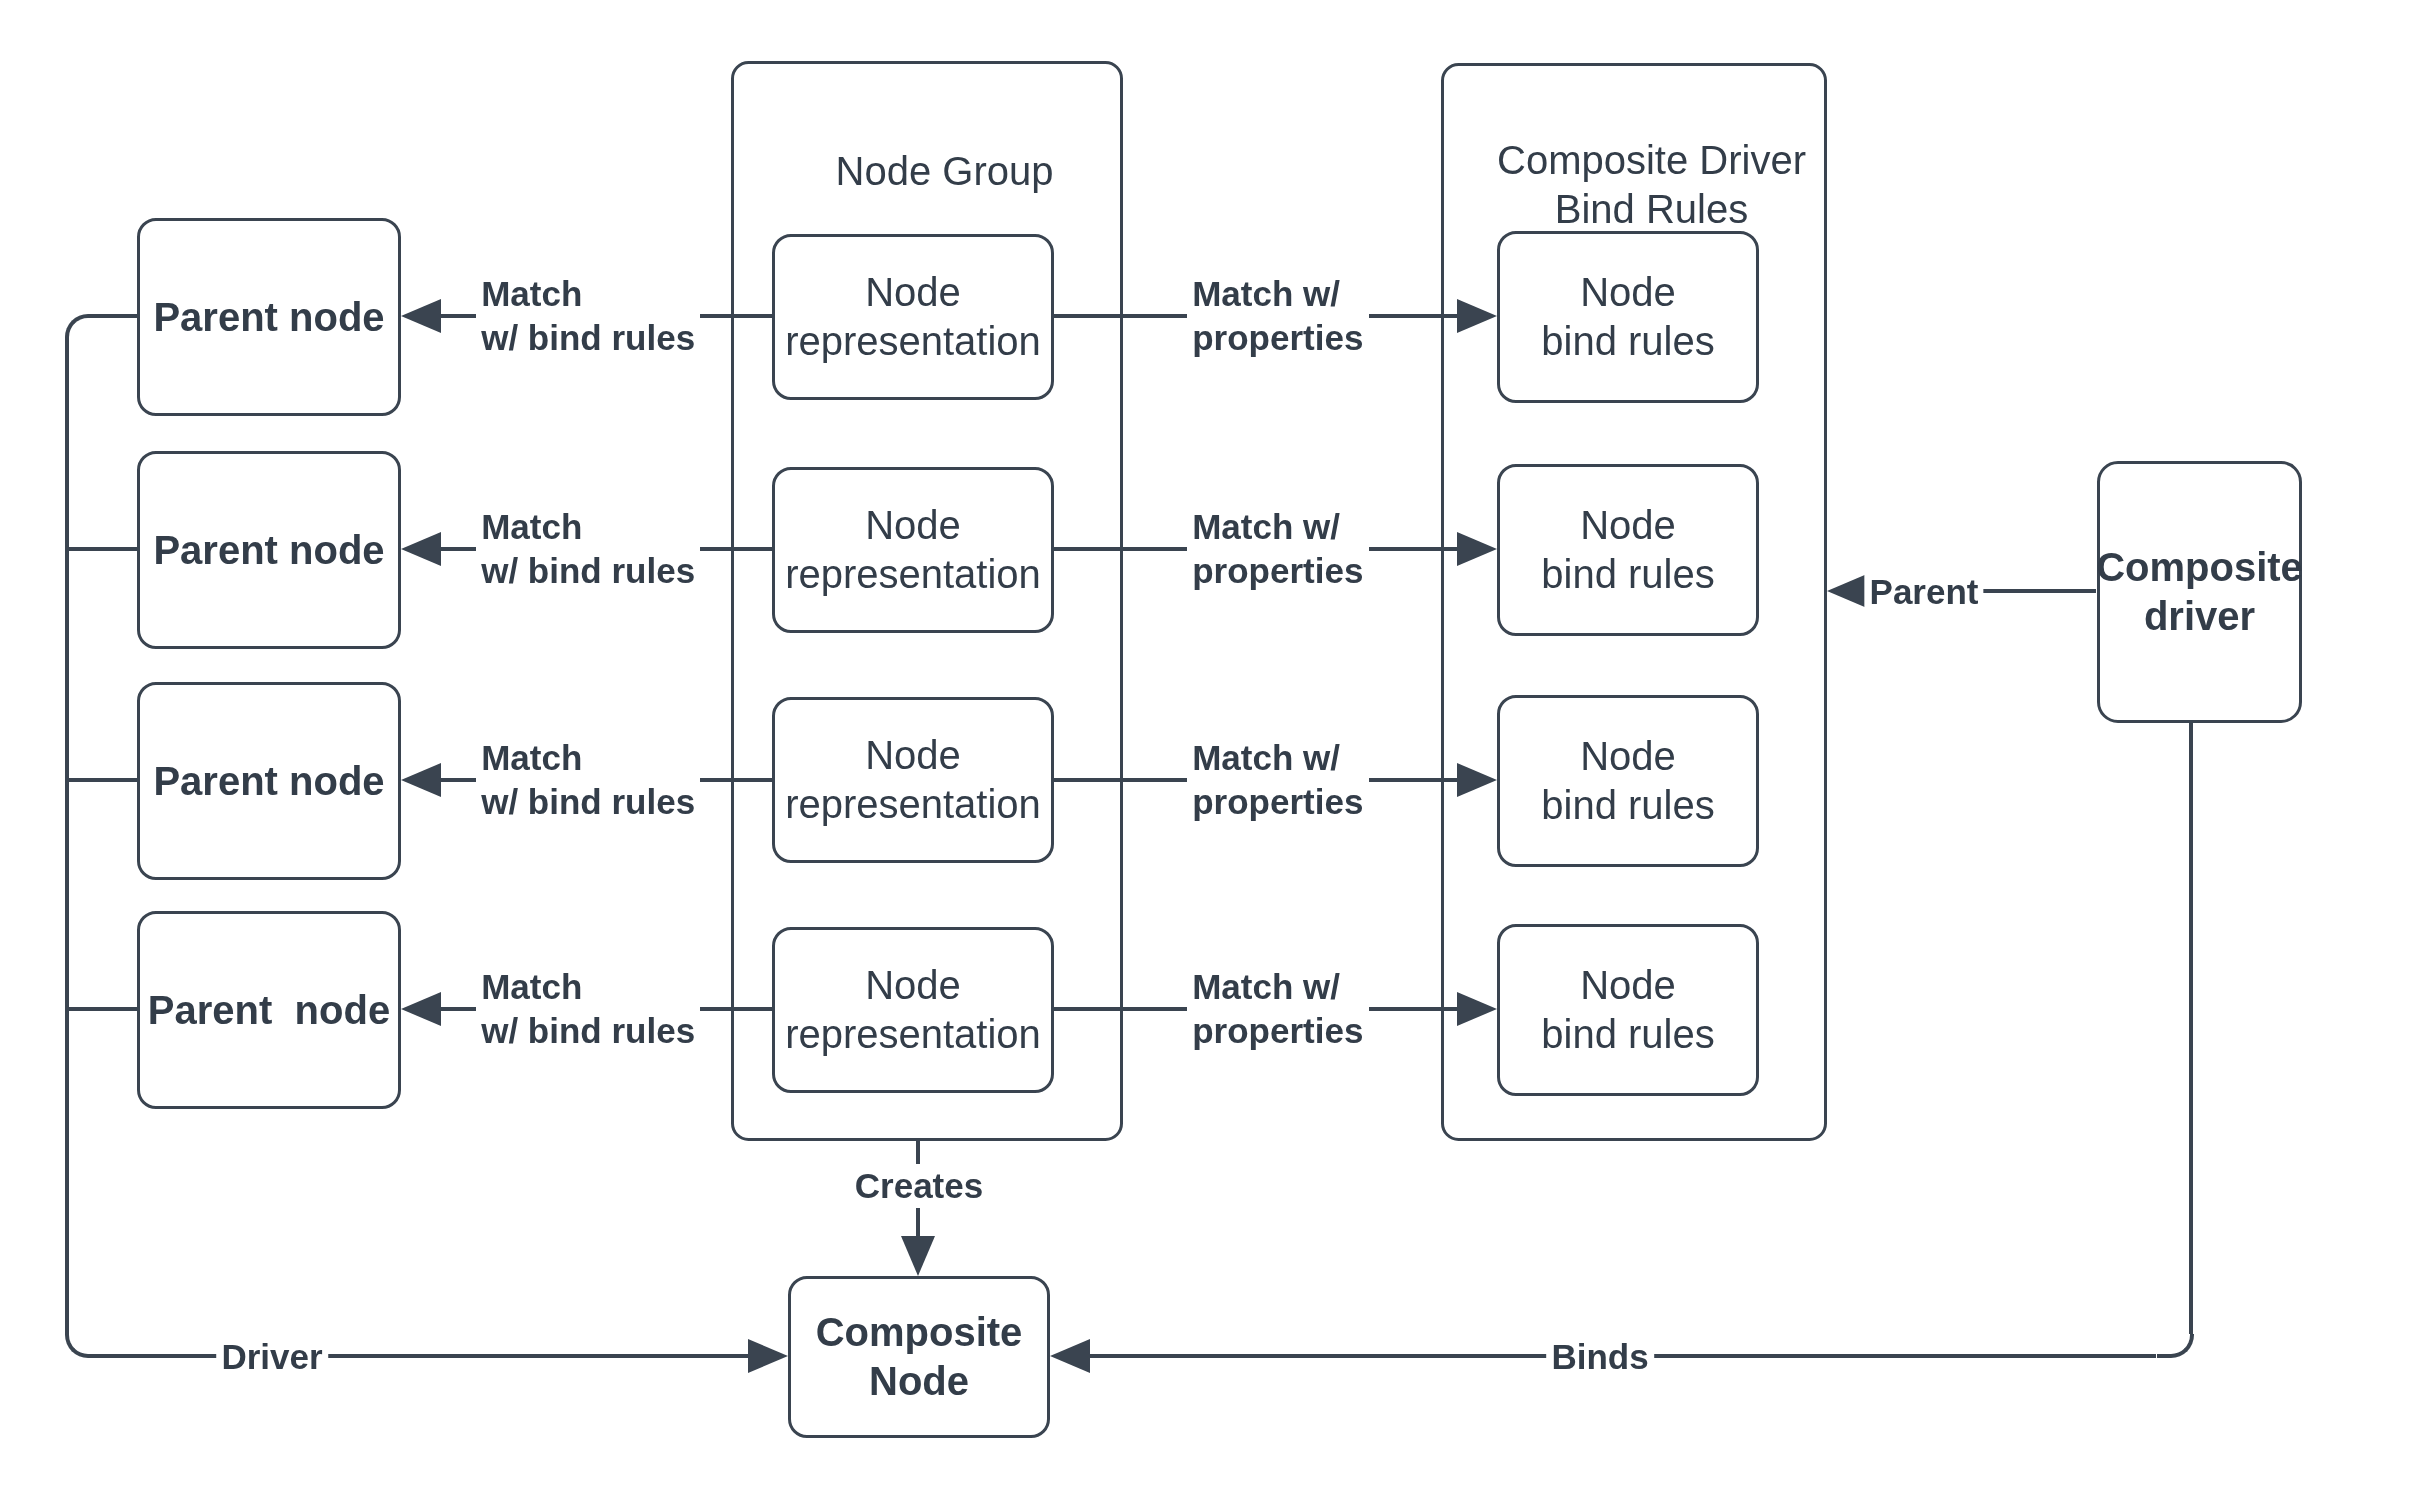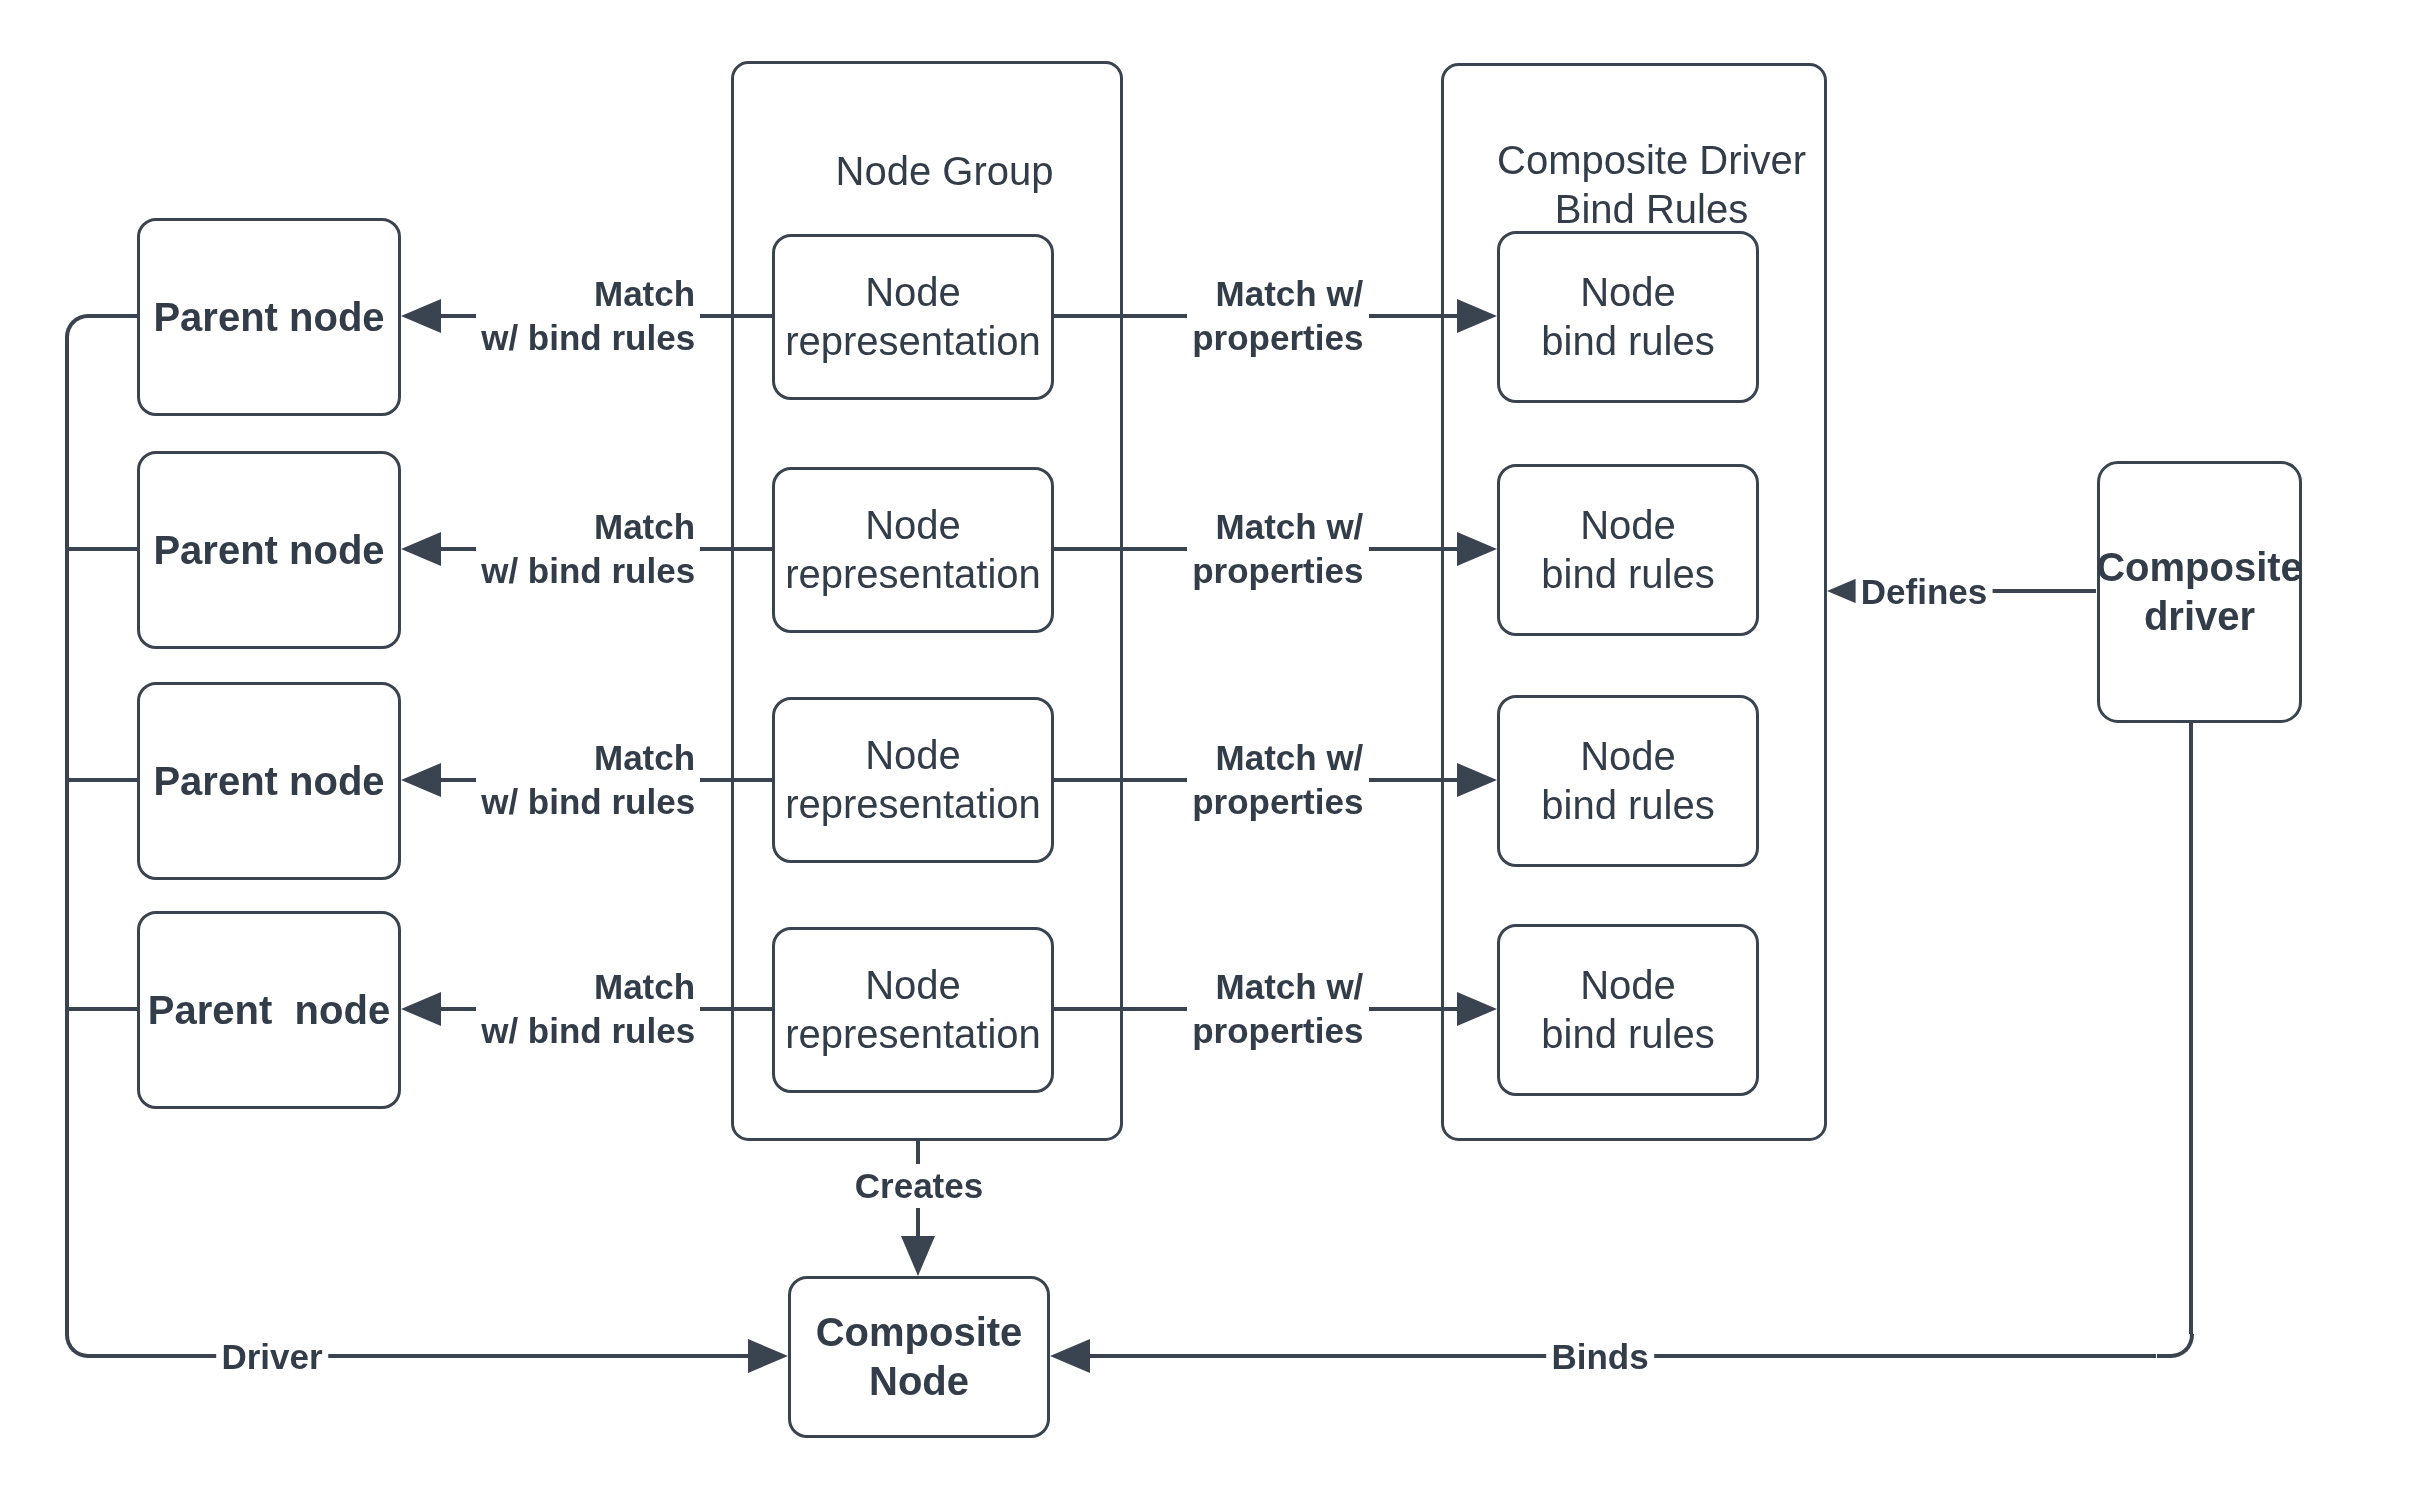--- a/index.html
+++ b/index.html
@@ -63,21 +63,20 @@
   
   .edge-label{
     position:absolute;
     background:#ffffff;
     font-size:35px;
     font-weight:bold;
     line-height:44px;
     white-space:pre-wrap;
     padding:0 5.2px;
     color:#333d49;
-    text-align:right;
   }
   .edge-label.centered{transform:translateX(-50%);}
 </style>
 </head>
 <body>
 
 <div class="canvas">
 
   <div class="group" style="left:731px;top:61px;width:392px;height:1080px;">
     <div class="group-title" style="top:83px;">Node Group</div>
@@ -168,21 +167,21 @@
   <div class="edge-label" style="left:1187px;top:965px;">Match w/
 properties</div>
 
   <div class="box" style="left:2097px;top:461px;width:205px;height:262px;border-radius:21px;">
     <span class="box-label bold">Composite
 driver</span>
   </div>
 
   <div class="h-line" style="left:1866px;top:589px;width:230px;"></div>
   <div class="arrow arrow-left" style="left:1827px;top:574px;"></div>
-  <div class="edge-label centered" style="left:1924px;top:570px;">Defines</div>
+  <div class="edge-label centered" style="left:1924px;top:570px;">Parent</div>
 
   <div class="box" style="left:788px;top:1276px;width:262px;height:162px;">
     <span class="box-label bold">Composite
 Node</span>
   </div>
 
   <div class="v-line" style="left:916px;top:1141px;height:96px;"></div>
   <div class="arrow arrow-down" style="left:901px;top:1236px;"></div>
   <div class="edge-label centered" style="left:919px;top:1164px;">Creates</div>
 

